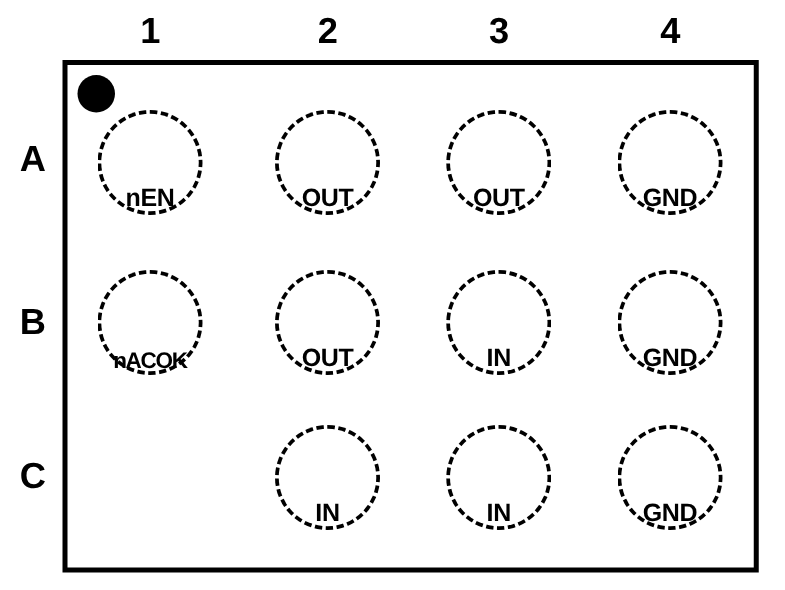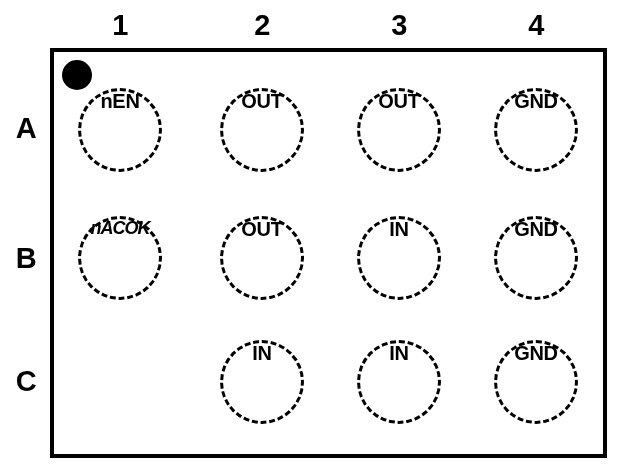--- a/index.html
+++ b/index.html
@@ -70,21 +70,21 @@
   
   .ball {
     position: absolute;
     width: 84px;
     height: 84px;
     box-sizing: border-box;
     border: 3px dashed #000000;
     border-radius: 50%;
     background: transparent;
     display: flex;
-    align-items: flex-start;
+    align-items: flex-end;
     justify-content: center;
   }
   .ball-label {
     font-size: 20px;
     font-weight: bold;
     color: #000000;
     white-space: nowrap;
     letter-spacing: -0.3px;
     line-height: 1;
   }
@@ -117,21 +117,21 @@
   <div class="ball" style="left:220px; top:88px;">
     <span class="ball-label">OUT</span>
   </div>
   <div class="ball" style="left:357px; top:88px;">
     <span class="ball-label">OUT</span>
   </div>
   <div class="ball" style="left:494px; top:88px;">
     <span class="ball-label">GND</span>
   </div>
 
-  <div class="ball" style="left:78px; top:216px;font-style:italic;">
+  <div class="ball" style="left:78px; top:216px;">
     <span class="ball-label long">nACOK</span>
   </div>
   <div class="ball" style="left:220px; top:216px;">
     <span class="ball-label">OUT</span>
   </div>
   <div class="ball" style="left:357px; top:216px;">
     <span class="ball-label">IN</span>
   </div>
   <div class="ball" style="left:494px; top:216px;">
     <span class="ball-label">GND</span>

